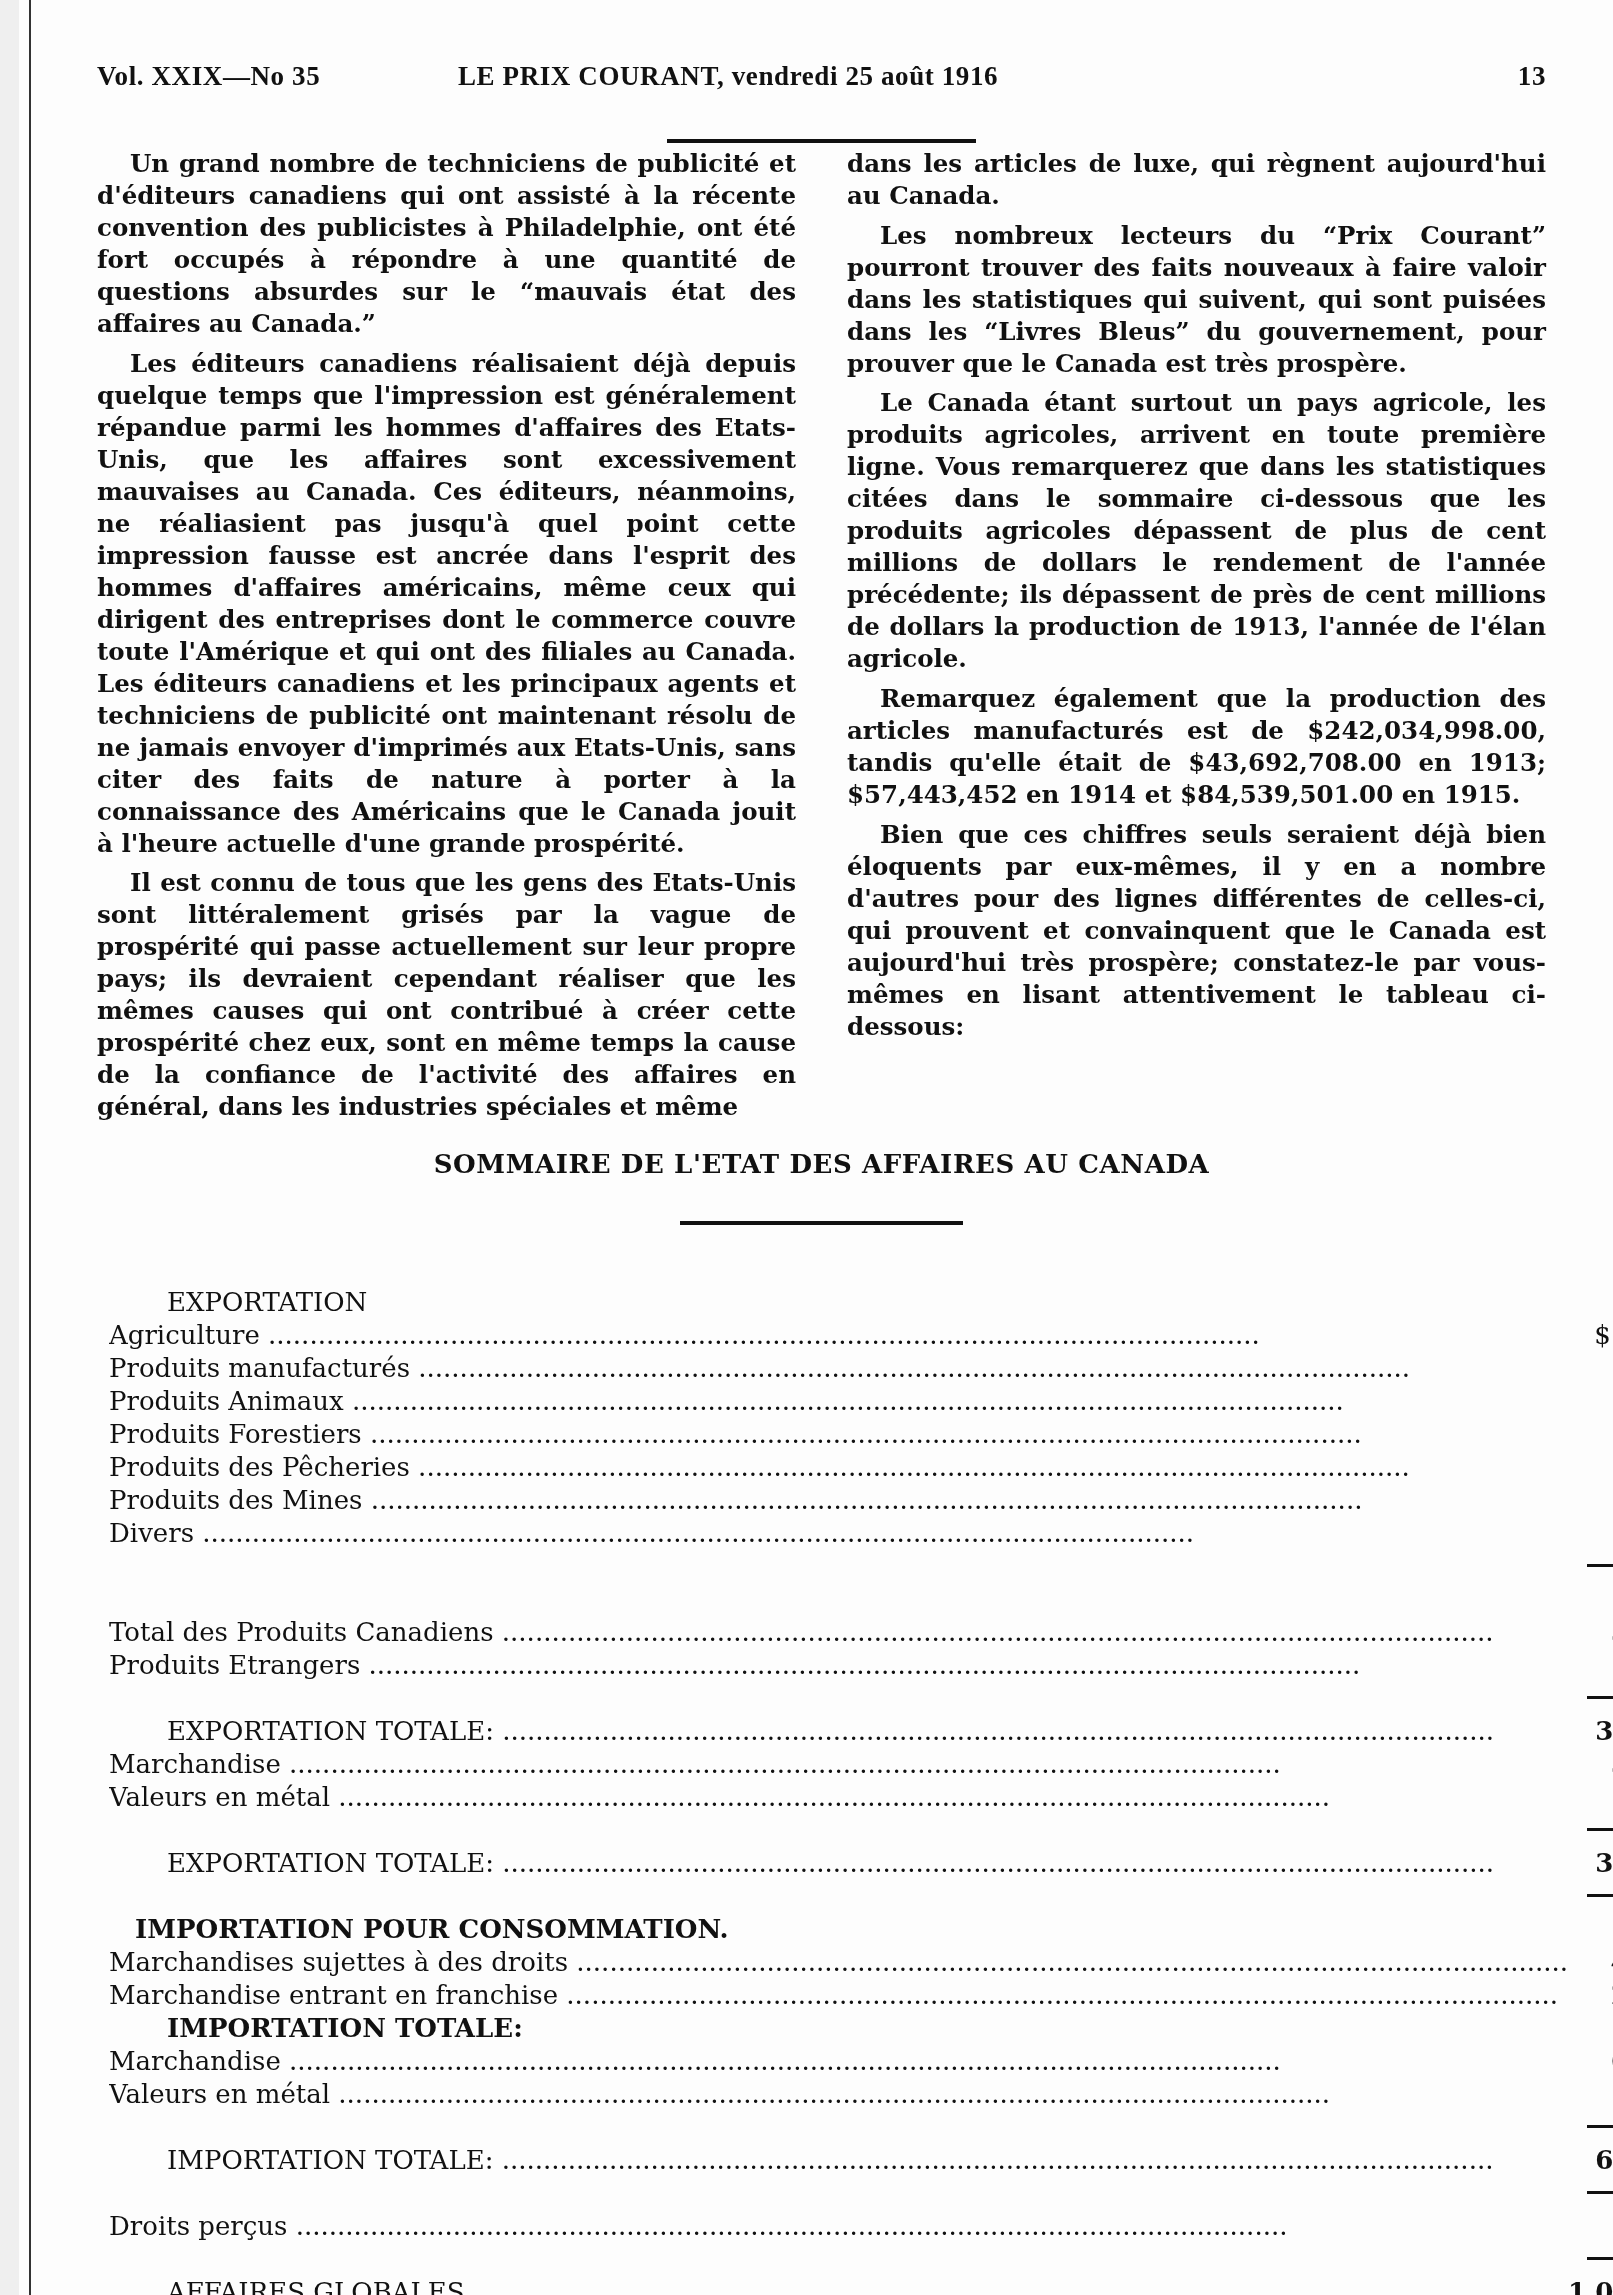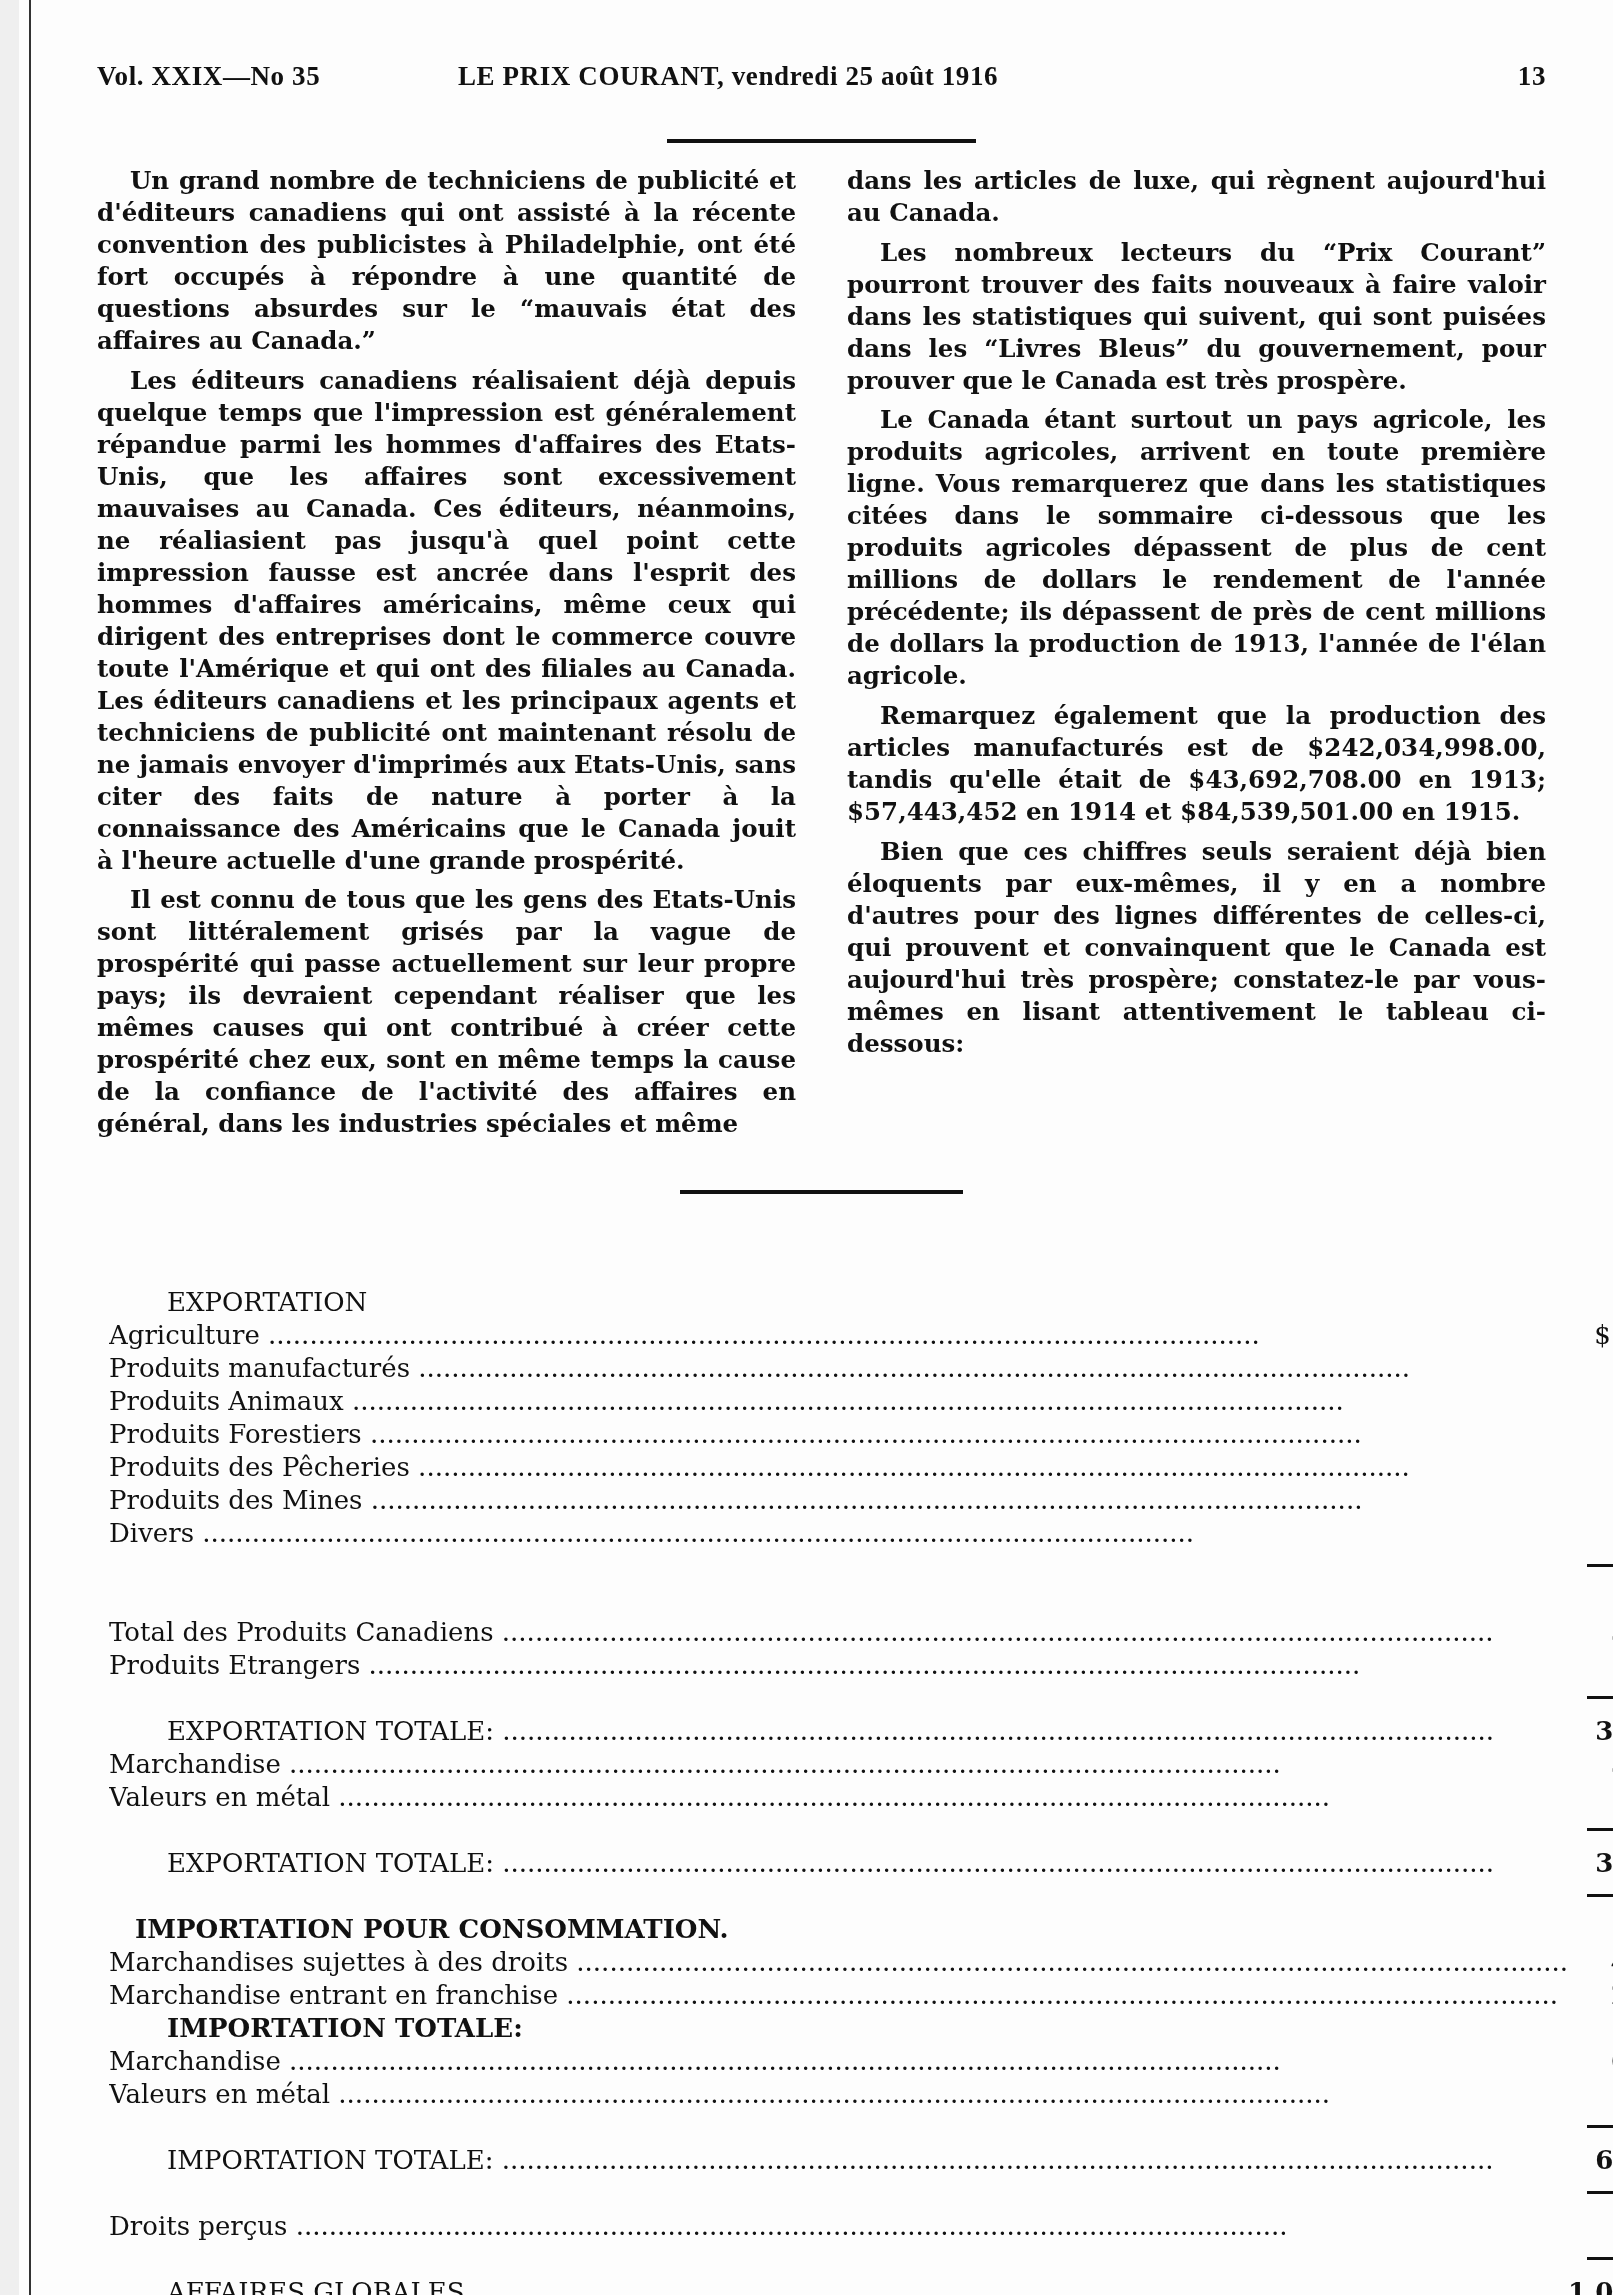--- a/index.html
+++ b/index.html
@@ -7,21 +7,21 @@
          font-family: "DejaVu Serif", "Liberation Serif", serif; color: #111; }
   .leftbar { position: absolute; left: 0; top: 0; width: 19.3px; height: 2295px; background: #efefef; }
   .leftrule { position: absolute; left: 29px; top: 0; width: 1.9px; height: 2295px; background: #333; }
   .page { position: absolute; left: 97px; top: 61px; width: 1449px; }
   .header { display: flex; align-items: baseline; font-size: 27px; font-weight: bold; height: 39px; letter-spacing: 0.6px; font-family: Liberation Serif, serif; }
   .header .vol { width: 361px; }
   .header .mid { flex: 1; }
   .header .pg { width: 52px; text-align: right; }
   .title { text-align: center; font-size: 55px; margin-top: 29px; letter-spacing: 1.3px; }
   .title-rule { width: 309px; height: 3.9px; background: #111; margin: 39px auto 0; }
-  .cols { display: flex; justify-content: space-between; margin-top: 22px; gap: 41px; }
+  .cols { display: flex; justify-content: space-between; margin-top: 5px; gap: 41px; }
   .col { width: 699px; font-size: 24.5px; line-height: 32px; text-align: justify; font-weight: bold; }
   .col p { margin: 0 0 7.7px; text-indent: 33px; }
   .col p.cont { text-indent: 0; }
   .sommaire { text-align: center; font-size: 26px; font-weight: bold; margin-top: 18px; letter-spacing: 0.6px; }
   .som-rule { width: 283px; height: 3.9px; background: #111; margin: 42px auto 0; }
   table.st { position: absolute; left: 13px; width: 1436px; border-collapse: collapse; font-size: 26px; }
   table.st td { padding: 0; height: 33px; white-space: nowrap; }
   .lab { width: 650px; overflow: hidden; }
   .num { width: 193px; text-align: right; padding-right: 6.4px !important; }
   .dots::after { content: " ........................................................................................................................"; }
@@ -53,20 +53,21 @@
     </div>
     <div class="col">
       <p class="cont">dans les articles de luxe, qui règnent aujourd'hui au Canada.</p>
       <p>Les nombreux lecteurs du “Prix Courant” pourront trouver des faits nouveaux à faire valoir dans les statistiques qui suivent, qui sont puisées dans les “Livres Bleus” du gouvernement, pour prouver que le Canada est très prospère.</p>
       <p>Le Canada étant surtout un pays agricole, les produits agricoles, arrivent en toute première ligne. Vous remarquerez que dans les statistiques citées dans le sommaire ci-dessous que les produits agricoles dépassent de plus de cent millions de dollars le rendement de l'année précédente; ils dépassent de près de cent millions de dollars la production de 1913, l'année de l'élan agricole.</p>
       <p>Remarquez également que la production des articles manufacturés est de $242,034,998.00, tandis qu'elle était de $43,692,708.00 en 1913; $57,443,452 en 1914 et $84,539,501.00 en 1915.</p>
       <p>Bien que ces chiffres seuls seraient déjà bien éloquents par eux-mêmes, il y en a nombre d'autres pour des lignes différentes de celles-ci, qui prouvent et convainquent que le Canada est aujourd'hui très prospère; constatez-le par vous-mêmes en lisant attentivement le tableau ci-dessous:</p>
     </div>
   </div>
 
+  <div class="sommaire">SOMMAIRE DE L'ETAT DES AFFAIRES AU CANADA</div>
   <div class="som-rule"></div>
 </div>
 
 <table class="st" id="stats" style="top:1252px; left:109px;">
   <tbody id="stats-body">
       <tr>
         <td class="lab"></td>
         <td class="num"></td>
       </tr>
       <tr>

